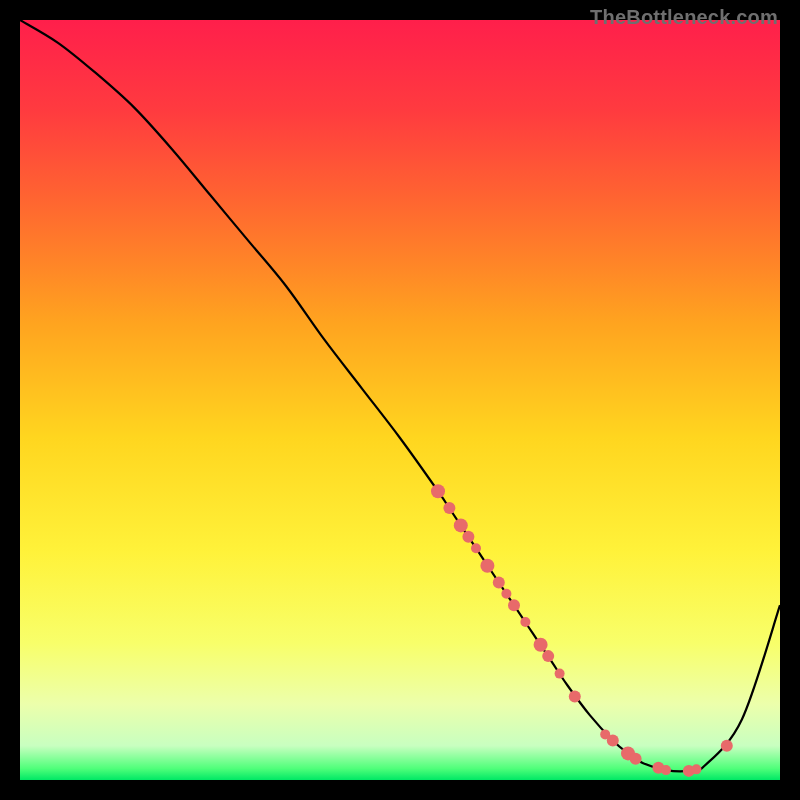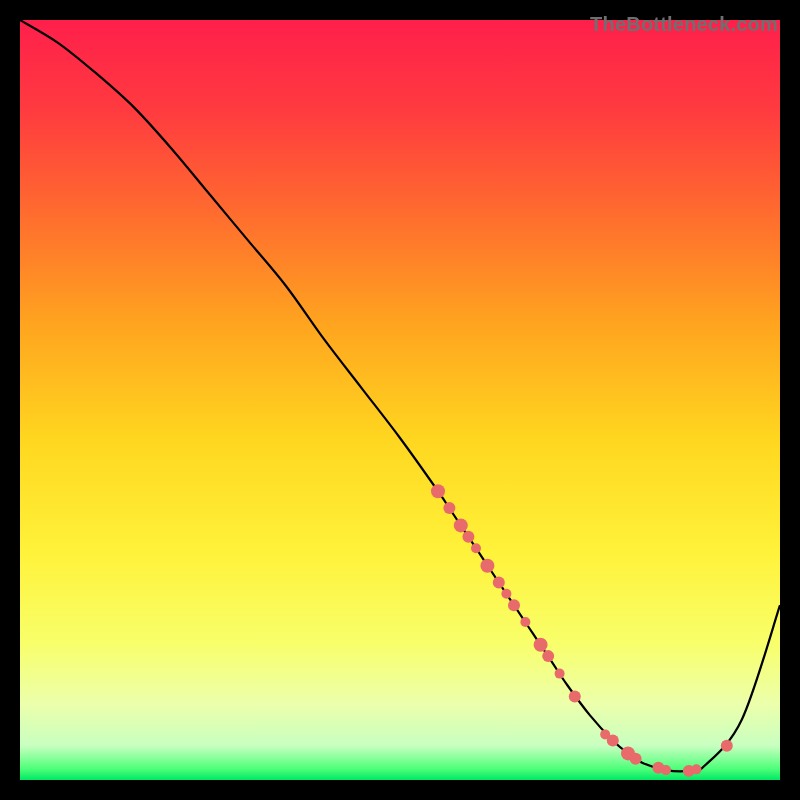--- a/index.html
+++ b/index.html
@@ -15,21 +15,21 @@
     left: 20px;
     top: 20px;
     width: 760px;
     height: 760px;
   }
   .chart-wrap svg {
     display: block;
   }
   .watermark {
     position: absolute;
-    top: 13px;
+    top: 6px;
     right: 22px;
     font-family: Arial, Helvetica, sans-serif;
     font-size: 20px;
     font-weight: 600;
     color: #6f6f6f;
     letter-spacing: 0.2px;
   }
 </style>
 </head>
 <body>

